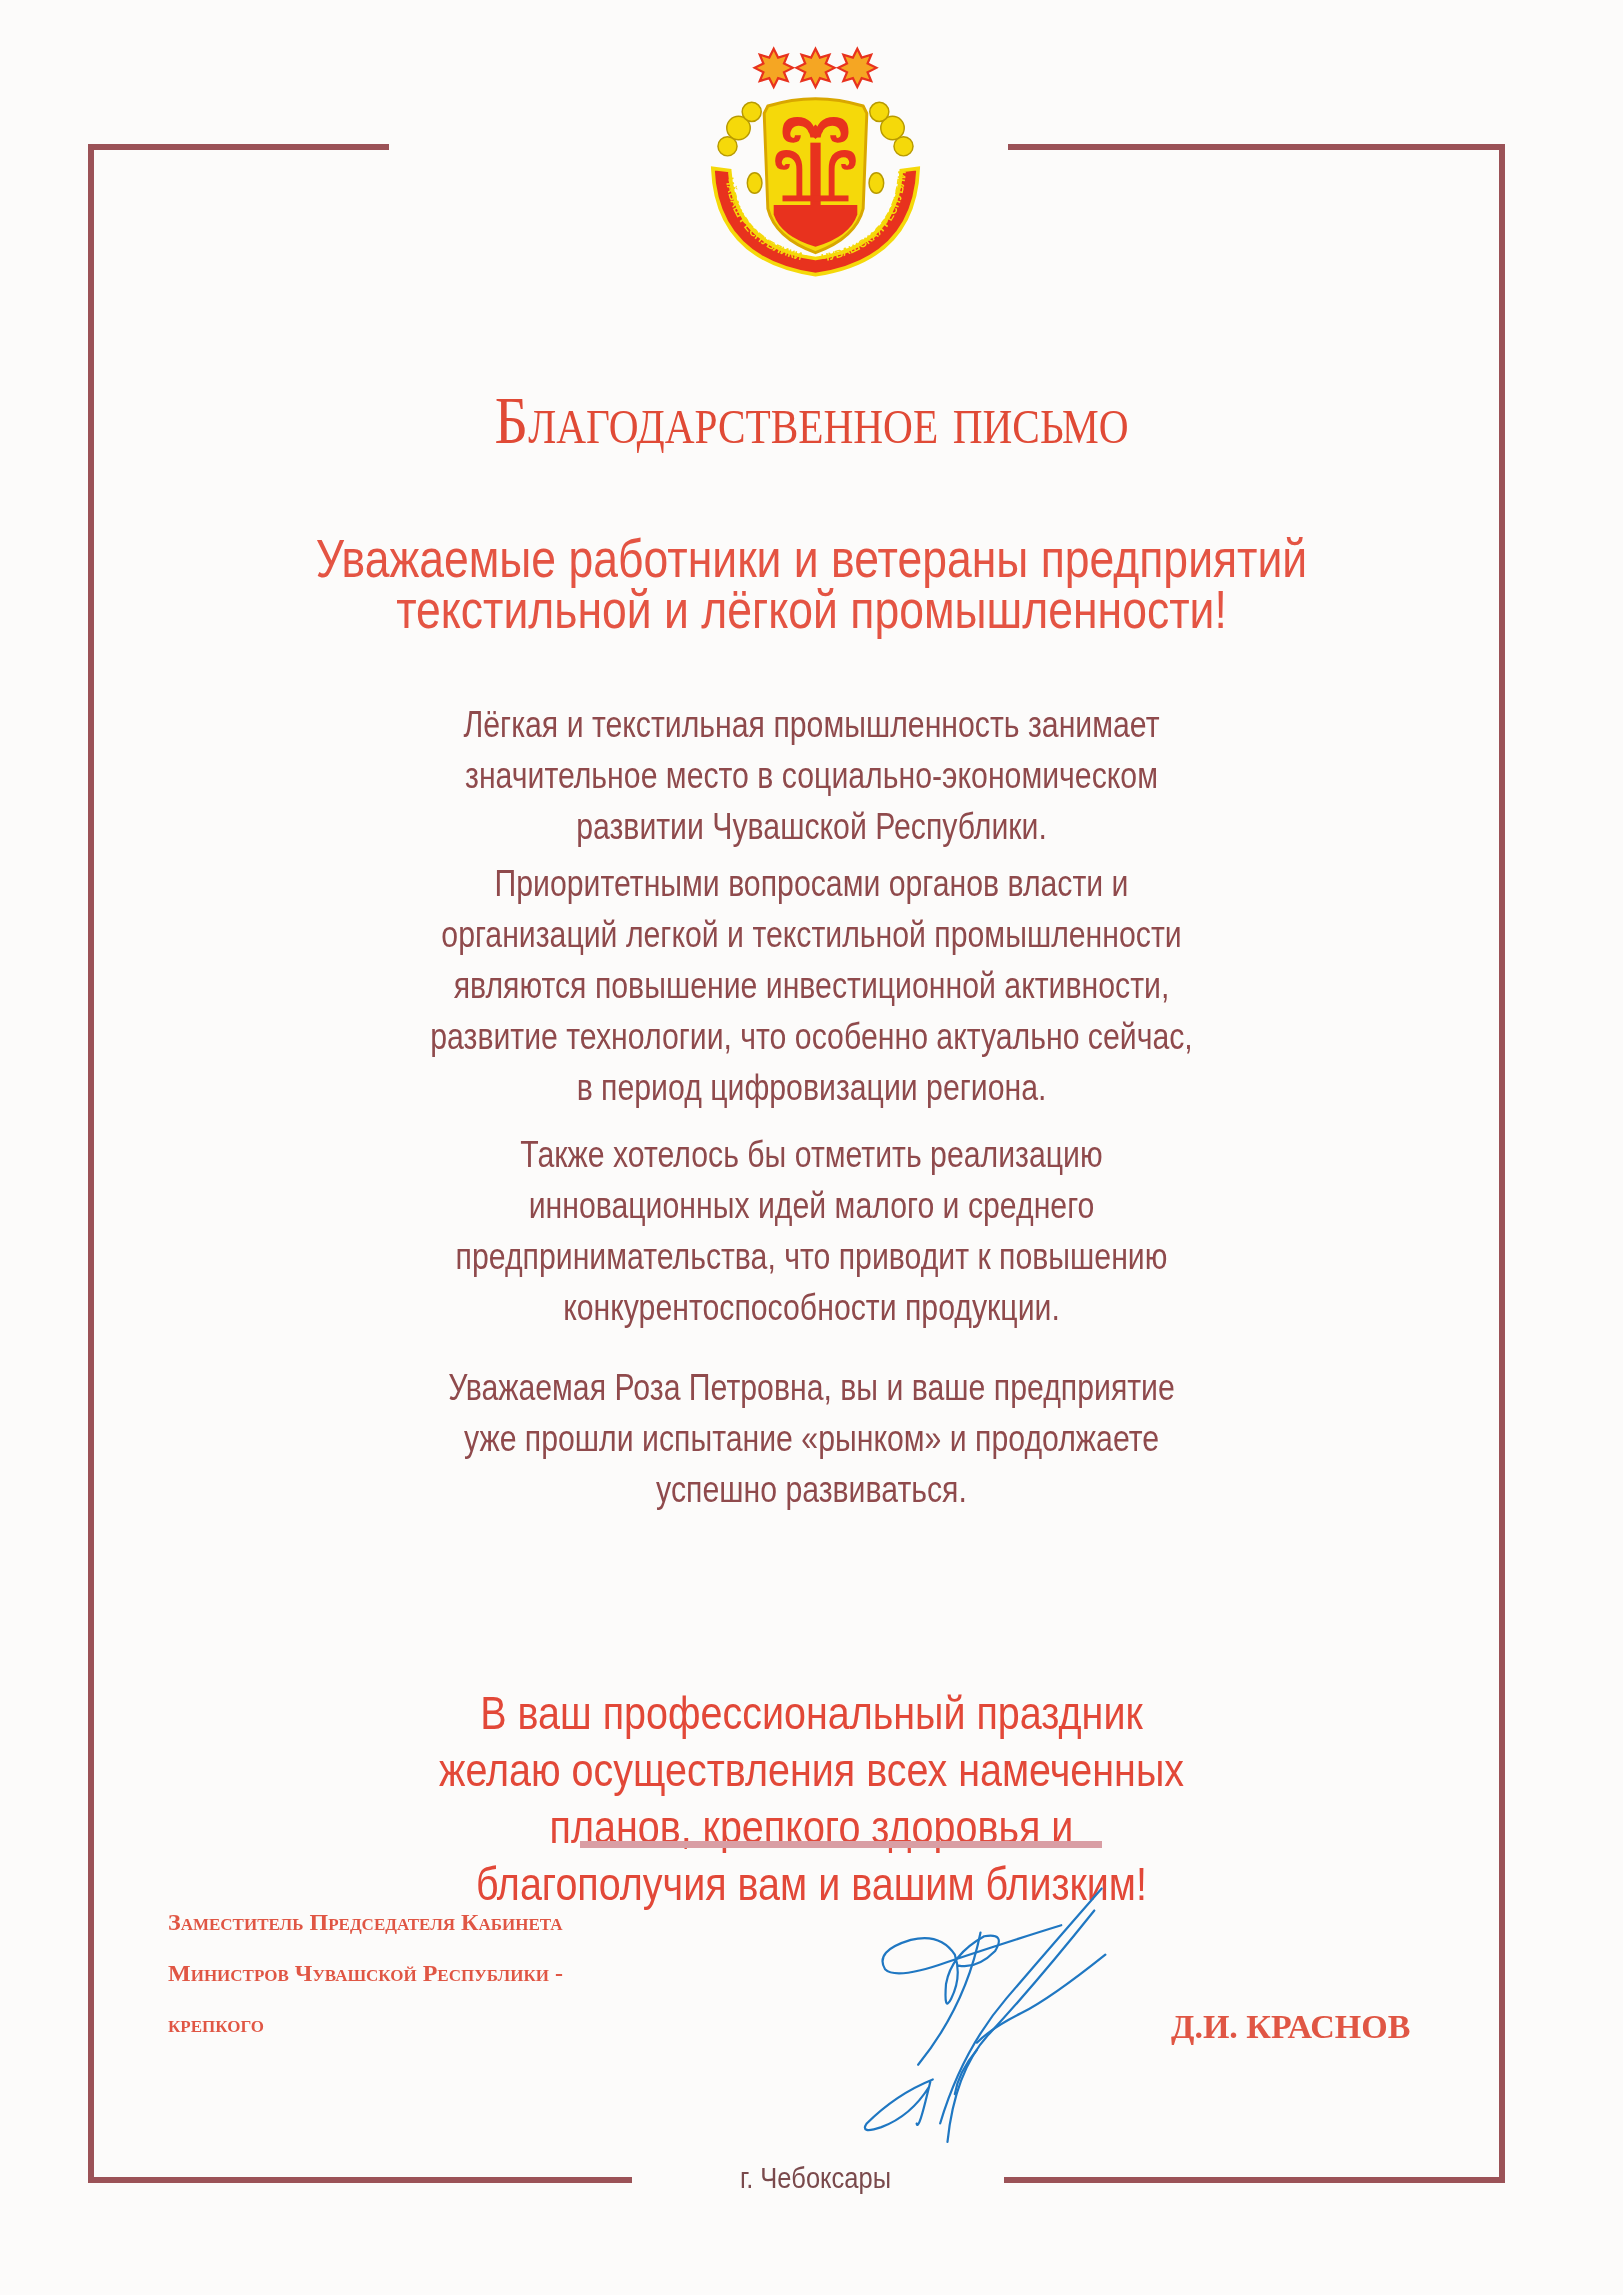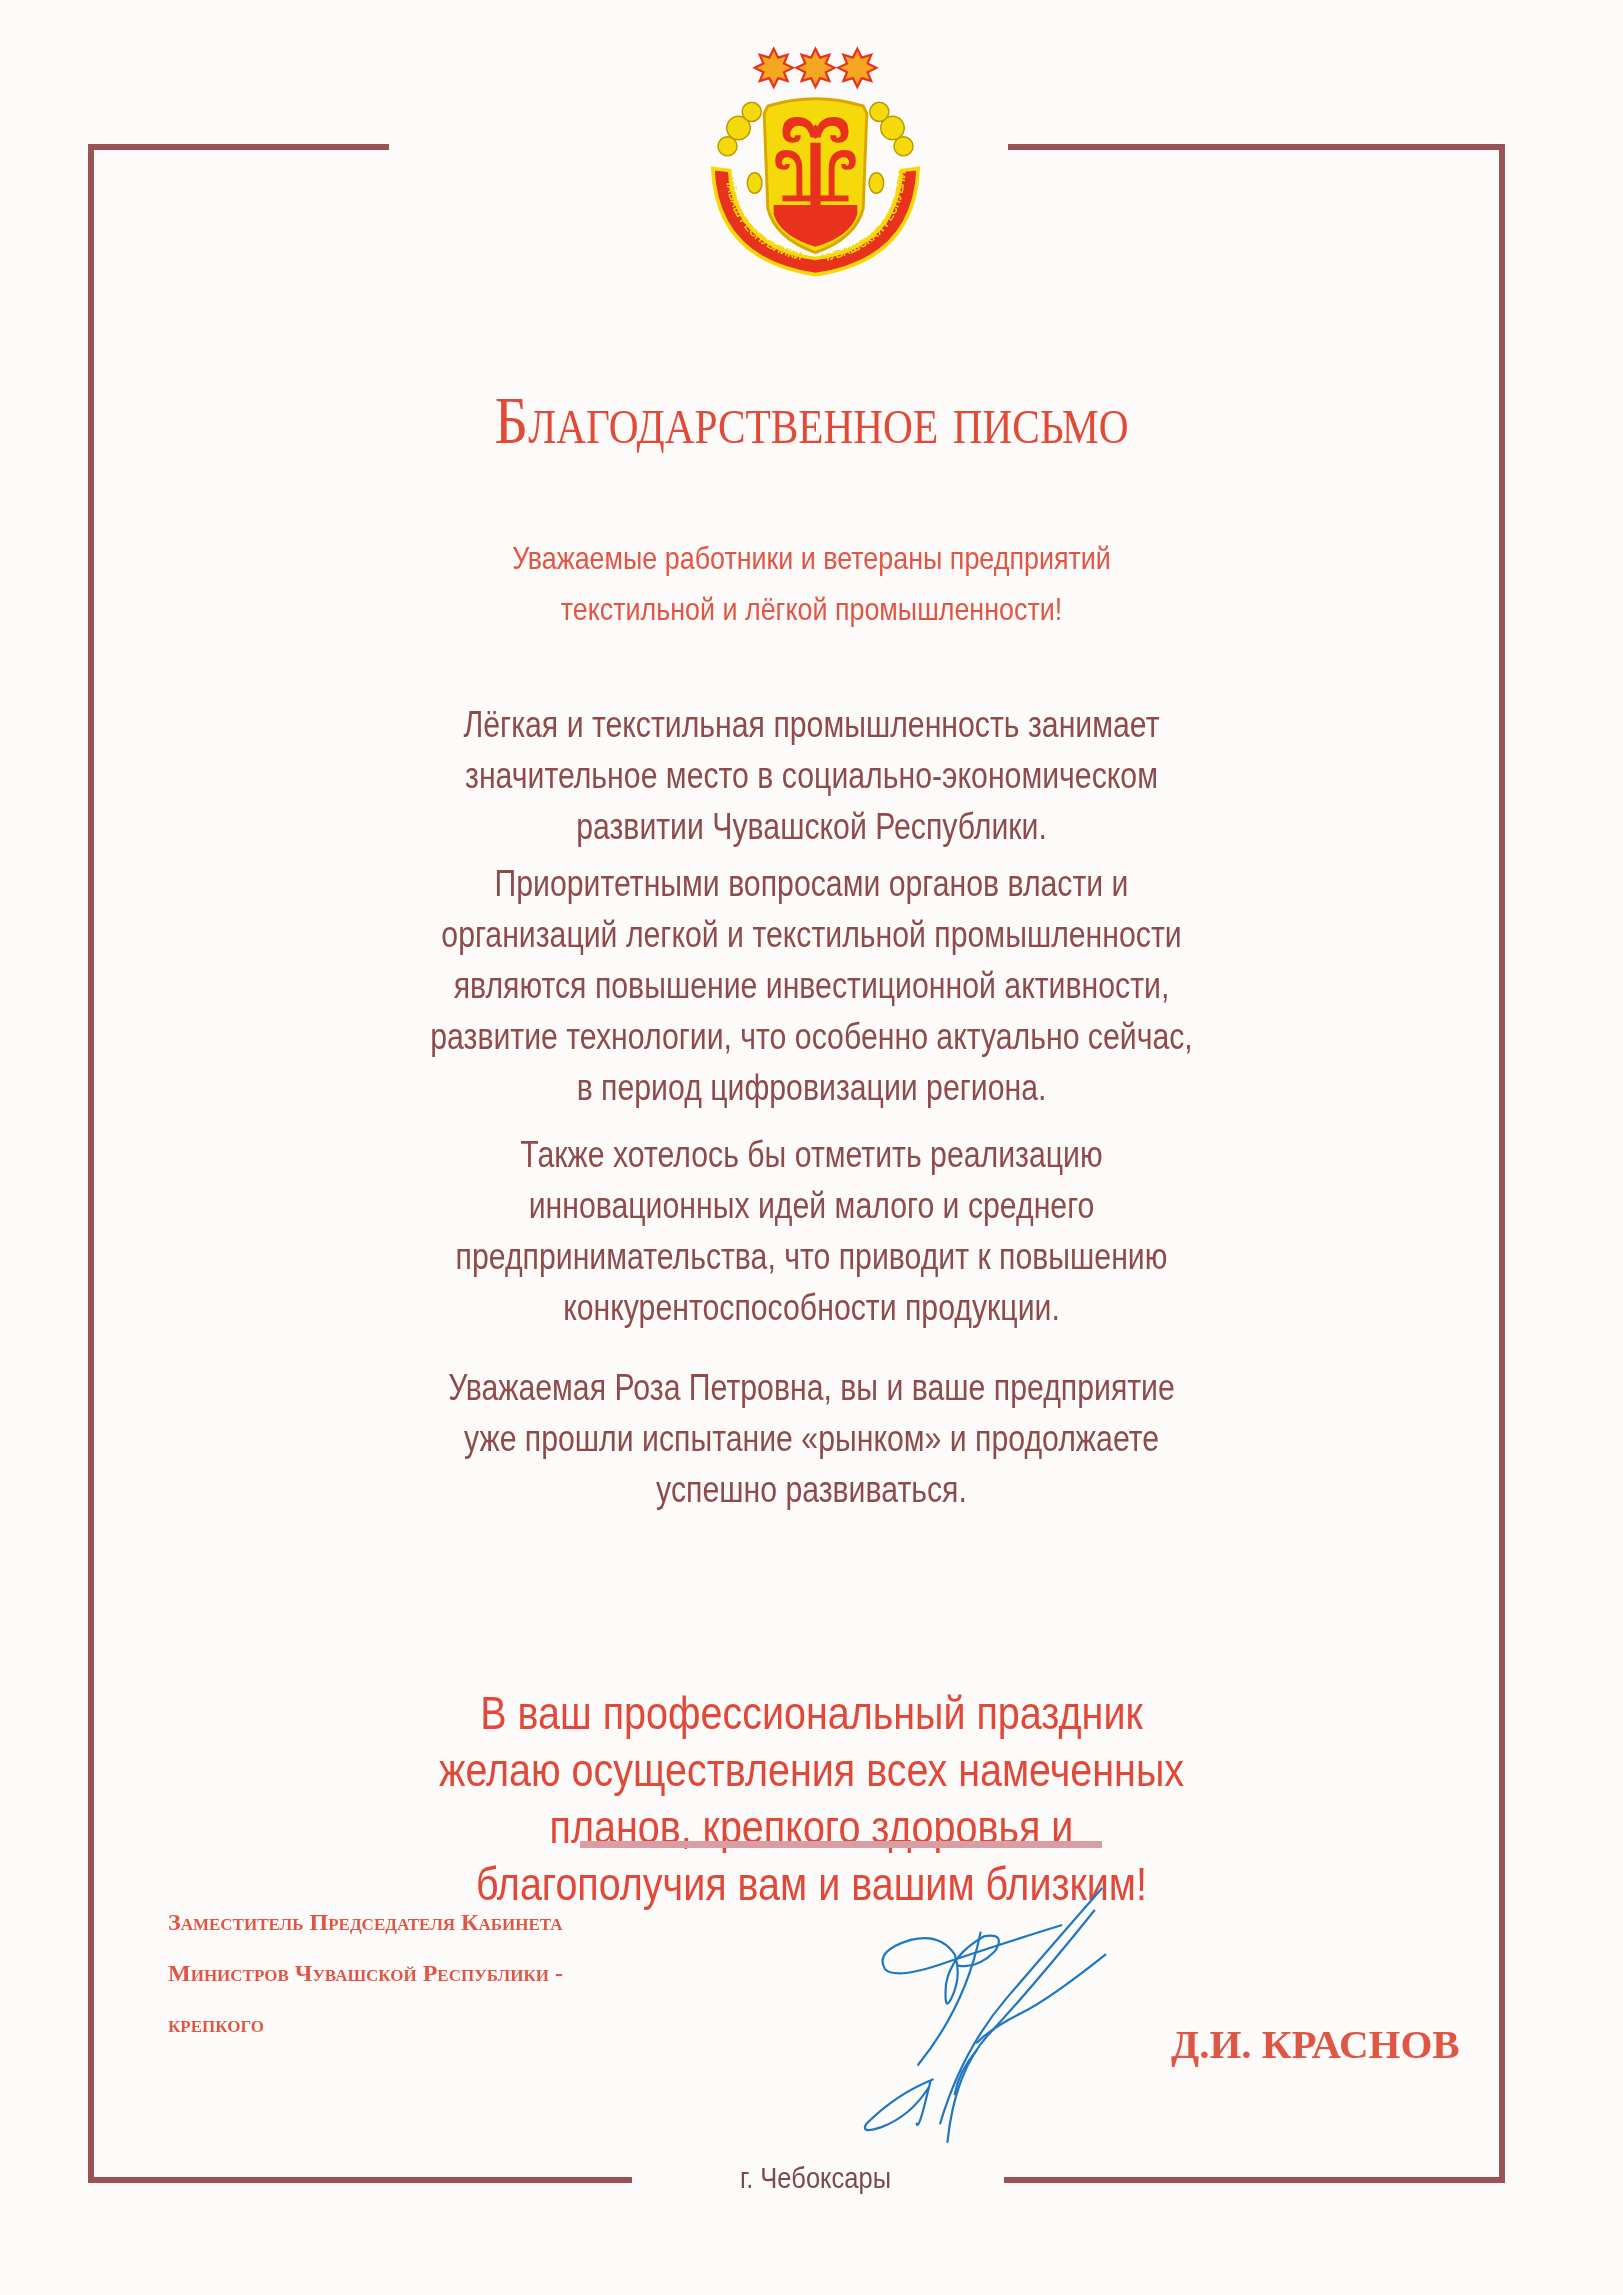--- a/index.html
+++ b/index.html
@@ -14,36 +14,36 @@
       position: absolute; left: 0; width: 1623px; top: 381px; text-align: center;
       font-family: "Liberation Serif", serif; color: #e04a36;
       font-size: 68px; letter-spacing: 0px; font-variant: small-caps; font-weight: normal;
       transform: scaleX(0.86); transform-origin: center;
     }
     .block {
       position: absolute; left: 0; width: 1623px; text-align: center;
       font-family: "Liberation Sans", sans-serif;
     }
     .block .ln { display: block; white-space: nowrap; transform: scaleX(0.84); transform-origin: center; }
-    .greet { top: 533px; color: #e45443; font-size: 32px; line-height: 51px; }
+    .greet { top: 533px; color: #e45443; font-size: 53px; line-height: 51px; }
     .body { color: #8f4a4c; font-size: 36px; line-height: 51px; }
     .p1 { top: 699px; }
     .p2 { top: 858px; }
     .p3 { top: 1129px; }
     .p4 { top: 1362px; }
     .wish { top: 1684px; color: #e24838; font-size: 47px; line-height: 57px; }
     .sep { position: absolute; left: 580px; top: 1841px; width: 522px; height: 7.3px; background: #d99ea4; }
     .sig-title {
       position: absolute; left: 168px; top: 1897px;
       font-family: "Liberation Serif", serif; color: #e05644; font-size: 24px; line-height: 51px;
       font-variant: small-caps; font-weight: bold; white-space: nowrap;
     }
     .sig-name {
       position: absolute; left: 1171px; top: 2008px;
-      font-family: "Liberation Serif", serif; color: #e05644; font-size: 41px; font-weight: bold; white-space: nowrap; margin-top: 12px;
+      font-family: "Liberation Serif", serif; color: #e05644; font-size: 34px; font-weight: bold; white-space: nowrap;
     }
     .signature { position: absolute; left: 830px; top: 1881px; width: 279px; height: 272px; }
     .city {
       position: absolute; left: 632px; width: 367px; top: 2162px; text-align: center;
       font-family: "Liberation Sans", sans-serif; color: #7a4a4c; font-size: 29px;
       transform: scaleX(0.88); transform-origin: center;
     }
   </style>
 </head>
 <body>

